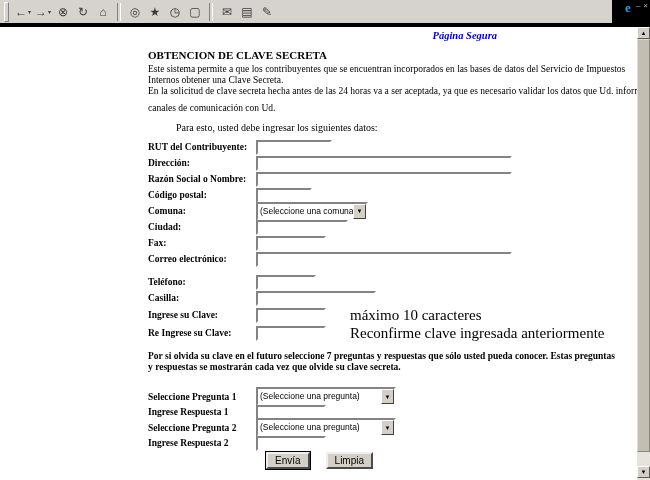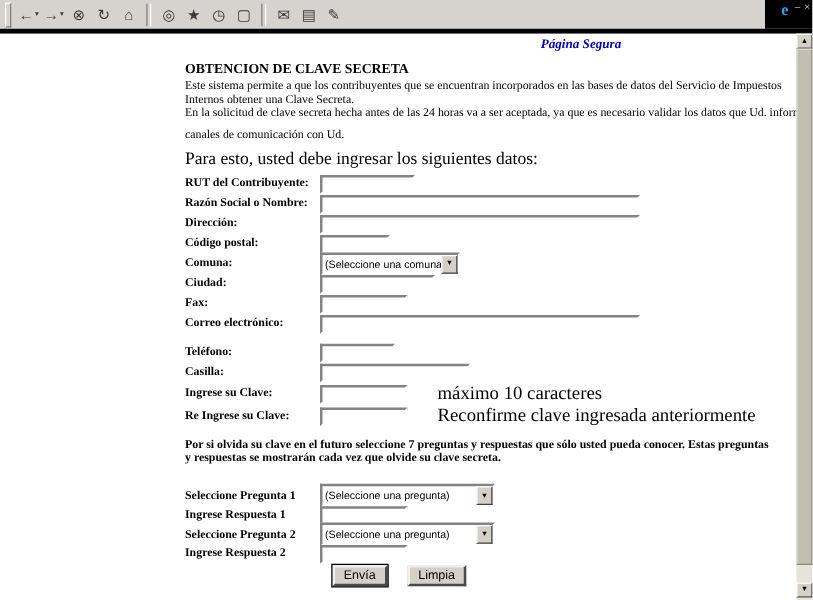--- a/index.html
+++ b/index.html
@@ -27,21 +27,21 @@
   .sb-thumb{position:absolute;top:12px;left:0;right:0;bottom:28px;background:#c2bfb2;
             border:1px solid;border-color:#dedbd4 #8a877d #8a877d #dedbd4;box-sizing:border-box;}
   .sb-down{position:absolute;bottom:2px;left:0;right:0;}
   
   .pagearea{position:absolute;top:27px;left:0;right:13px;bottom:0;background:#fff;overflow:hidden;}
   .secure{text-align:right;margin:3px 140px 0 0;font-style:italic;font-weight:bold;
           font-size:10.5px;line-height:11px;color:#0000bb;}
   .content{margin-left:148px;width:368px;color:#000;}
   .title{font-size:11px;line-height:11px;font-weight:bold;margin:9px 0 0 0;}
   .pline{font-size:9.5px;line-height:11px;white-space:nowrap;}
-  .intro{margin-top:3px;} .info{margin-top:6px;} .instr{margin-top:8px;font-size:14px;line-height:11px;}
+  .intro{margin-top:3px;} .info{margin-top:6px;} .instr{margin-top:8px;font-size:10px;line-height:11px;margin-left:28px;}
   .grp1{margin-top:6px;} .grp2{margin-top:7px;} .qgrp{margin-top:16px;}
   .frow{display:flex;align-items:center;height:16px;}
   .frow.tall{height:18px;}
   .qgrp .frow{height:15.5px;}
   .flabel{width:108px;flex-shrink:0;font-size:9.5px;font-weight:bold;white-space:nowrap;}
   .tin{height:11px;border:2px solid;border-color:#848284 #fff #fff #848284;background:#fff;
        font:9.5px "Liberation Serif", serif;padding:0 2px;box-sizing:content-box;}
   .w52{width:48px;} .w56{width:52px;} .w66{width:62px;} .w72{width:68px;}
   .w88{width:84px;} .w116{width:112px;} .w252{width:248px;}
   .fakeselect{display:inline-flex;align-items:stretch;height:15px;border:2px solid;
@@ -136,25 +136,25 @@
     </div>
 
     <div class="instr">Para esto, usted debe ingresar los siguientes datos:</div>
 
     <div class="grp1">
       <div class="frow">
         <span class="flabel">RUT del Contribuyente:</span>
         <input class="tin w72" style="">
       </div>
       <div class="frow">
+        <span class="flabel">Dirección:</span>
+        <input class="tin w252" style="">
+      </div>
+      <div class="frow">
         <span class="flabel">Razón Social o Nombre:</span>
-        <input class="tin w252" style="">
-      </div>
-      <div class="frow">
-        <span class="flabel">Dirección:</span>
         <input class="tin w252" style="">
       </div>
       <div class="frow">
         <span class="flabel">Código postal:</span>
         <input class="tin w52" style="">
       </div>
       <div class="frow">
         <span class="flabel">Comuna:</span>
         <div class="fakeselect sw112">
           <span class="selval">(Seleccione una comuna)</span>

